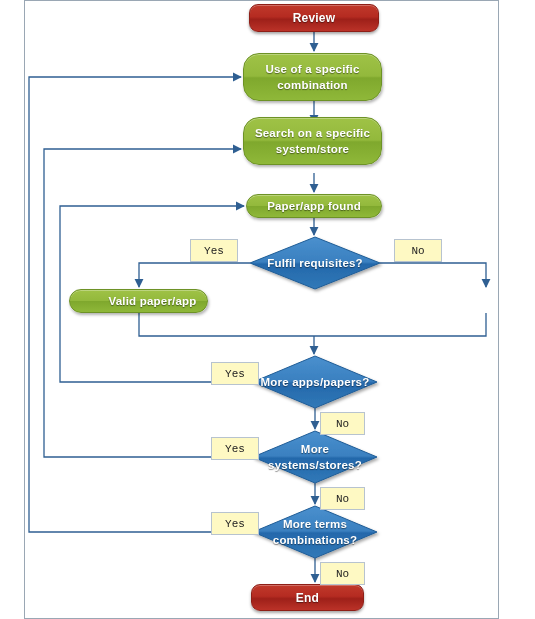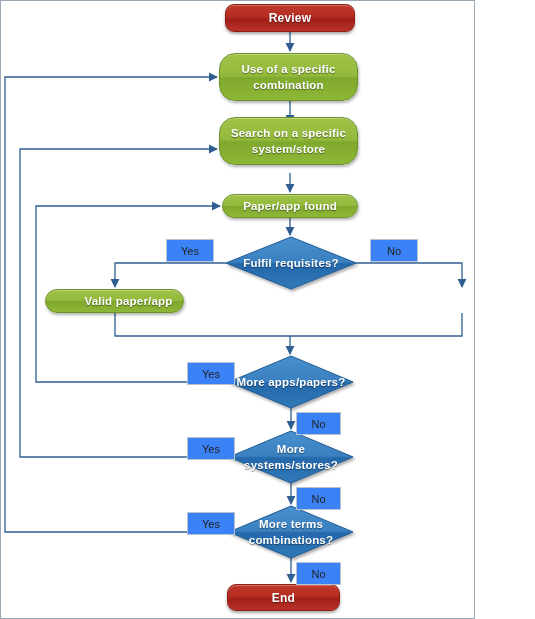--- a/index.html
+++ b/index.html
@@ -9,20 +9,21 @@
     font-family:"Liberation Sans", sans-serif;
     overflow:hidden;
   }
   #frame{
     position:relative;
     width:475px;height:619px;
     box-sizing:border-box;
     border:1px solid #9aa7b4;
     background:#ffffff;
     overflow:hidden;
+    margin-left:24px;
   }
   svg#wires{position:absolute;left:0;top:0;width:535px;height:619px;}
 
   .node{
     position:absolute;
     box-sizing:border-box;
     display:flex;align-items:center;justify-content:center;
     text-align:center;
     color:#ffffff;
     font-weight:bold;
@@ -50,25 +51,25 @@
     line-height:16px;
     background:transparent;
     border:none;
     box-shadow:none;
     pointer-events:none;
   }
   .decision .dlabel{position:relative;z-index:2;}
   .edge-label{
     position:absolute;
     box-sizing:border-box;
-    background:#3b82f6;
+    background:#fef9c3;
     border:1px solid #b7c3cf;
     color:#222;
     font-size:11px;
-    font-family:Liberation Sans, sans-serif;
+    font-family:Liberation Mono, monospace;
     display:flex;align-items:center;justify-content:center;
     z-index:4;
   }
 </style>
 </head>
 <body>
 
 <div id="frame">
 
   <svg id="wires" viewBox="0 0 535 619" xmlns="http://www.w3.org/2000/svg">

